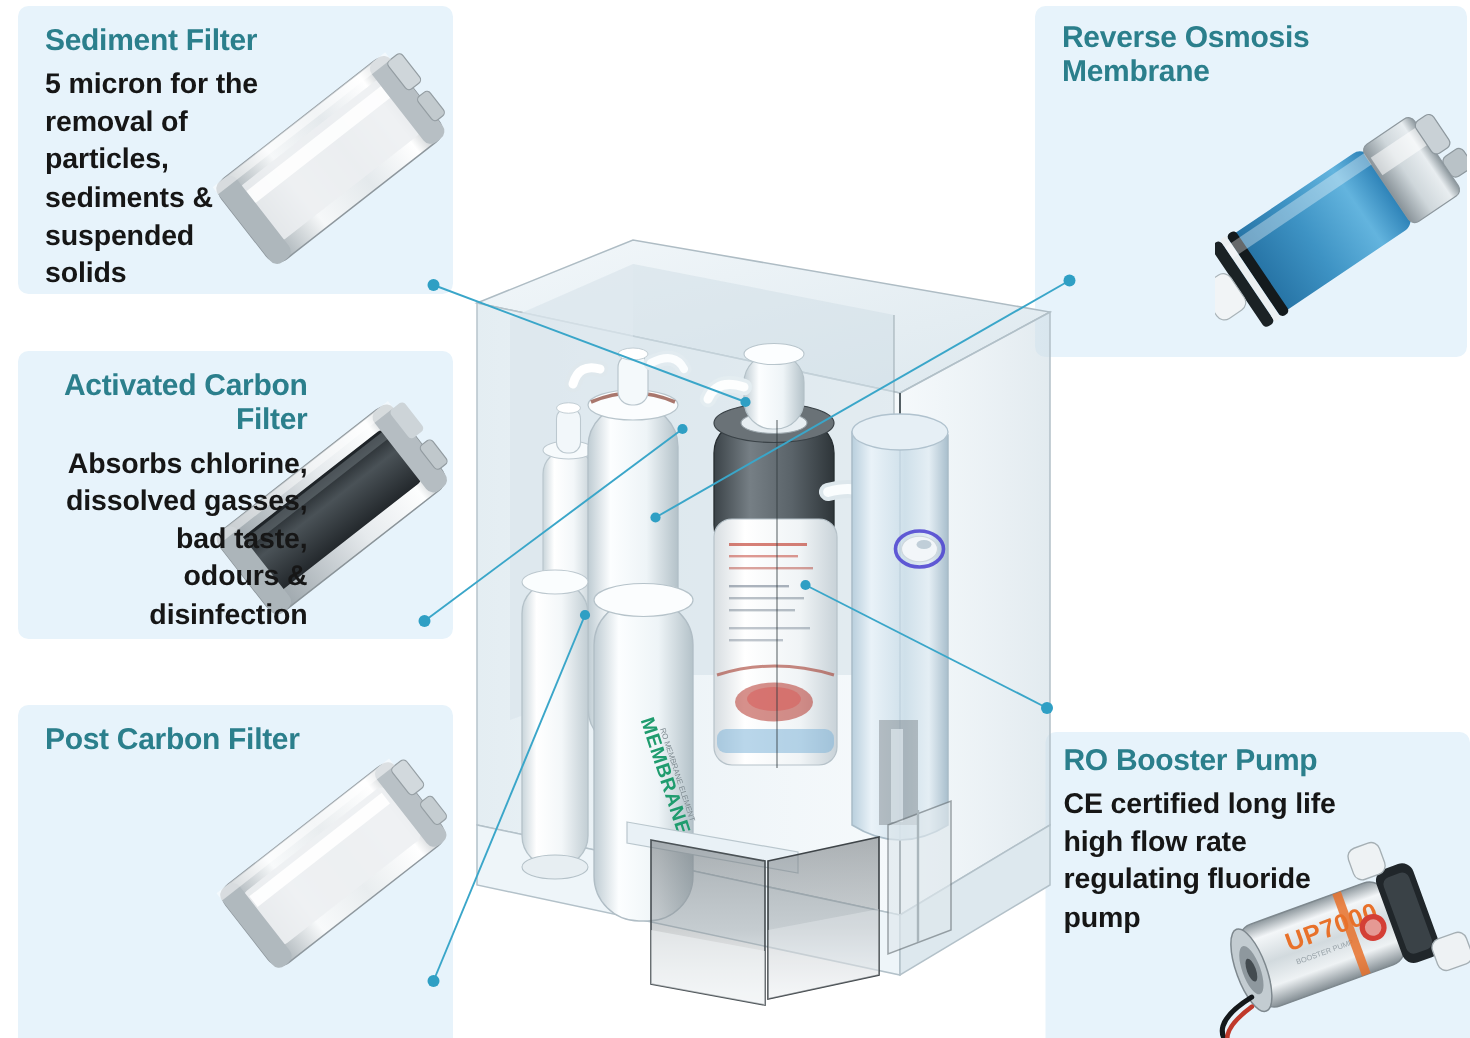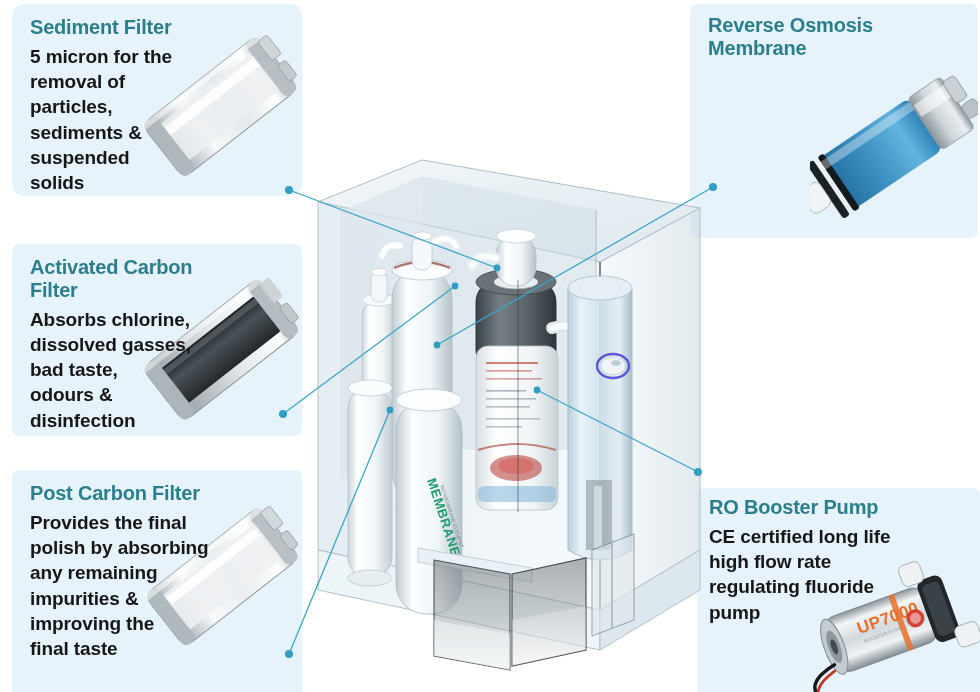--- a/index.html
+++ b/index.html
@@ -42,22 +42,22 @@
     letter-spacing: -0.1px;
     margin: 5px 0 0 0;
     white-space: pre-line;
   }
   .panel-text {
     position: absolute;
     z-index: 3;
   }
 
   
-  #panel-sediment        { left: 12px;  top: 4px;   width: 290px; height: 192px; border-radius: 12px; }
-  #panel-activated-carbon{ left: 12px;  top: 244px; width: 290px; height: 192px; }
+  #panel-sediment        { left: 12px;  top: 4px;   width: 290px; height: 192px; }
+  #panel-activated-carbon{ left: 12px;  top: 234px; width: 290px; height: 192px; text-align: right; }
   #panel-post-carbon     { left: 12px;  top: 470px; width: 290px; height: 236px; }
   #panel-ro-membrane     { left: 690px; top: 4px;   width: 288px; height: 234px; }
   #panel-booster-pump    { left: 697px; top: 488px; width: 283px; height: 212px; }
 
   #panel-sediment .panel-text         { left: 18px; top: 12px;  width: 160px; }
   #panel-activated-carbon .panel-text { left: 18px; top: 12px;  width: 175px; }
   #panel-post-carbon .panel-text      { left: 18px; top: 12px;  width: 180px; }
   #panel-ro-membrane .panel-text      { left: 18px; top: 10px;  width: 225px; }
   #panel-booster-pump .panel-text     { left: 12px; top: 8px;   width: 200px; }
 
@@ -348,26 +348,20 @@
         <rect x="83" y="1" width="20" height="10" rx="3" fill="#c0c8cc" stroke="#929ba0" stroke-width="0.8"></rect>
         <rect x="46" y="140" width="68" height="16" rx="6" fill="#acb5ba"></rect>
         <rect x="46" y="8" width="6" height="148" fill="#ffffff" opacity="0.45"></rect>
       </g>
     </svg>
   </div>
 
   <div class="panel" id="panel-post-carbon">
     <div class="panel-text">
       <h2 class="panel-title">Post Carbon Filter</h2>
-      <p class="panel-body">Provides the final
-polish by absorbing
-any remaining
-impurities &amp;
-improving the
-final taste</p>
     </div>
     <svg class="cartridge" style="left:132px; top:26px;" width="158" height="160">
       <defs>
         <linearGradient id="pcBody" x1="0" y1="0" x2="0" y2="1">
           <stop offset="0%" stop-color="#a3abb0"></stop>
           <stop offset="15%" stop-color="#ffffff"></stop>
           <stop offset="45%" stop-color="#e9edef"></stop>
           <stop offset="72%" stop-color="#f8fafb"></stop>
           <stop offset="100%" stop-color="#98a2a8"></stop>
         </linearGradient>

